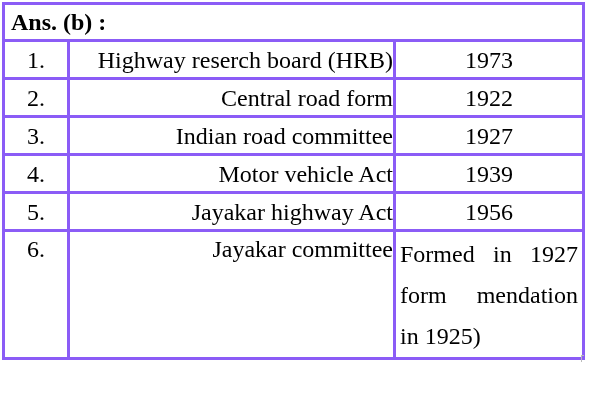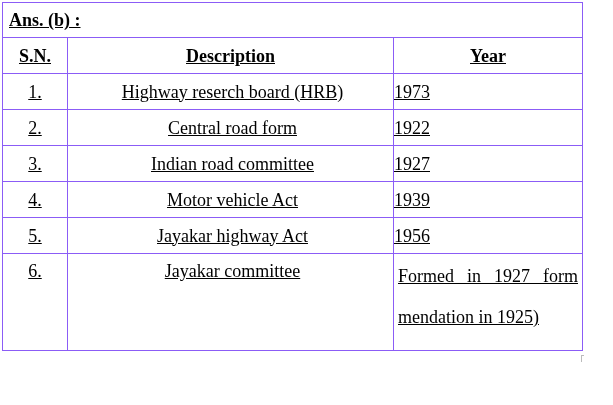--- a/index.html
+++ b/index.html
@@ -1,47 +1,42 @@
 <!DOCTYPE html>
 <html><head>
   <meta charset="utf-8">
   <style>
     html, body { margin:0; padding:0; background:#ffffff; }
     body { width:613px; height:405px; position:relative; overflow:hidden;
            font-family:"Liberation Serif", serif; color:#000; }
     table { position:absolute; left:2px; top:2px; border-collapse:collapse;
             width:580px; table-layout:fixed; }
-    td, th { border:1px solid #8b5cf6; padding:0; font-size:18px; line-height:30px;text-decoration:underline; }
+    td, th { border:3px solid #8b5cf6; padding:0; font-size:24px; line-height:30px; }
     .title-row td { height:34px; font-weight:bold; padding-left:6px; text-align:left; }
     .head-row th { height:35px; font-weight:bold; text-align:center; }
     .row td { height:35px; }
     .sn { text-align:center; }
-    .desc { padding-left:4px; text-align:center; white-space:nowrap; }
-    .year { text-align:left; }
+    .desc { padding-left:4px; text-align:right; white-space:nowrap; }
+    .year { text-align:center; }
     .last td { vertical-align:top; padding-top:2px; height:94px; }
     .just { text-align:justify; text-align-last:left; padding:2px 4px 0 4px; line-height:41px; }
     .mark { position:absolute; left:581px; top:355px; width:1px; height:6px; border-left:1px solid #bbb; border-top:1px solid #bbb; width:2px;}
   </style>
 </head>
 <body>
 
 <table>
   <colgroup>
     <col style="width:65px">
     <col style="width:326px">
     <col style="width:189px">
   </colgroup>
   <tbody>
       <tr class="title-row">
     <td colspan="3">Ans. (b) :</td>
-  </tr>
-  <tr class="head-row">
-    <th>S.N.</th>
-    <th>Description</th>
-    <th>Year</th>
   </tr>
   <tr class="row">
     <td class="sn">1.</td>
     <td class="desc">Highway reserch board (HRB)</td>
     <td class="year">1973</td>
   </tr>
   <tr class="row">
     <td class="sn">2.</td>
     <td class="desc">Central road form</td>
     <td class="year">1922</td>

